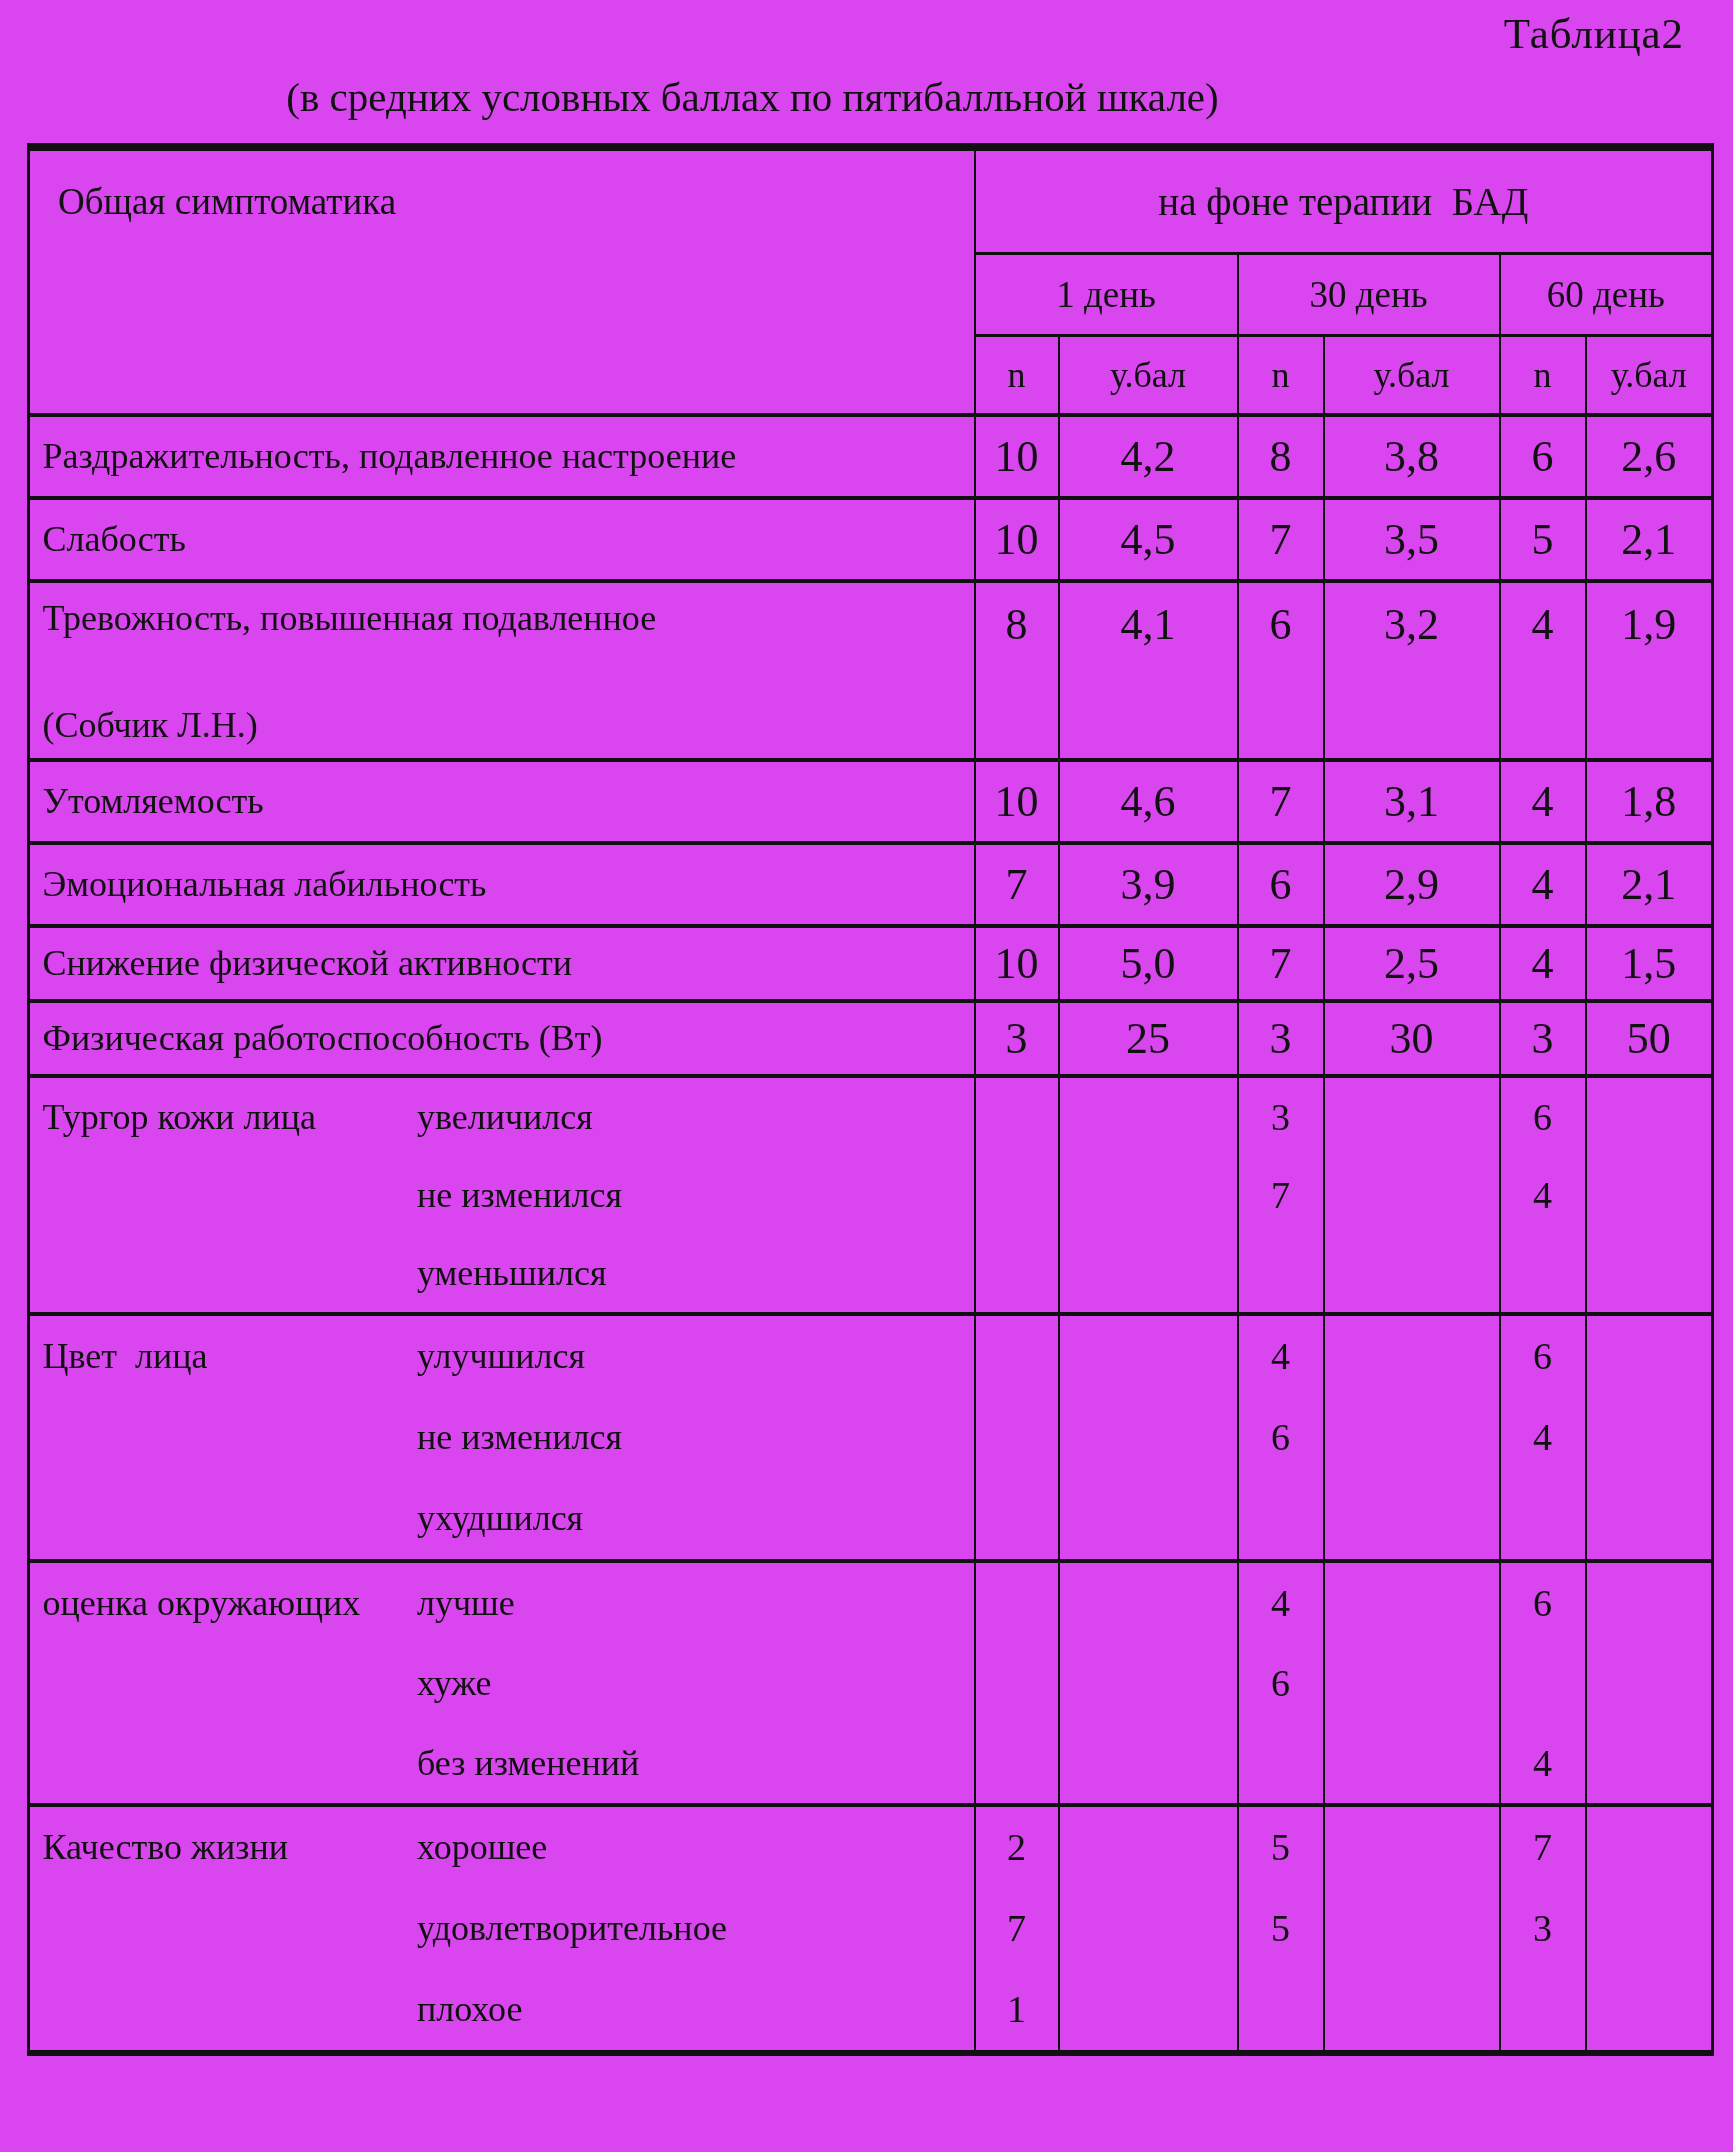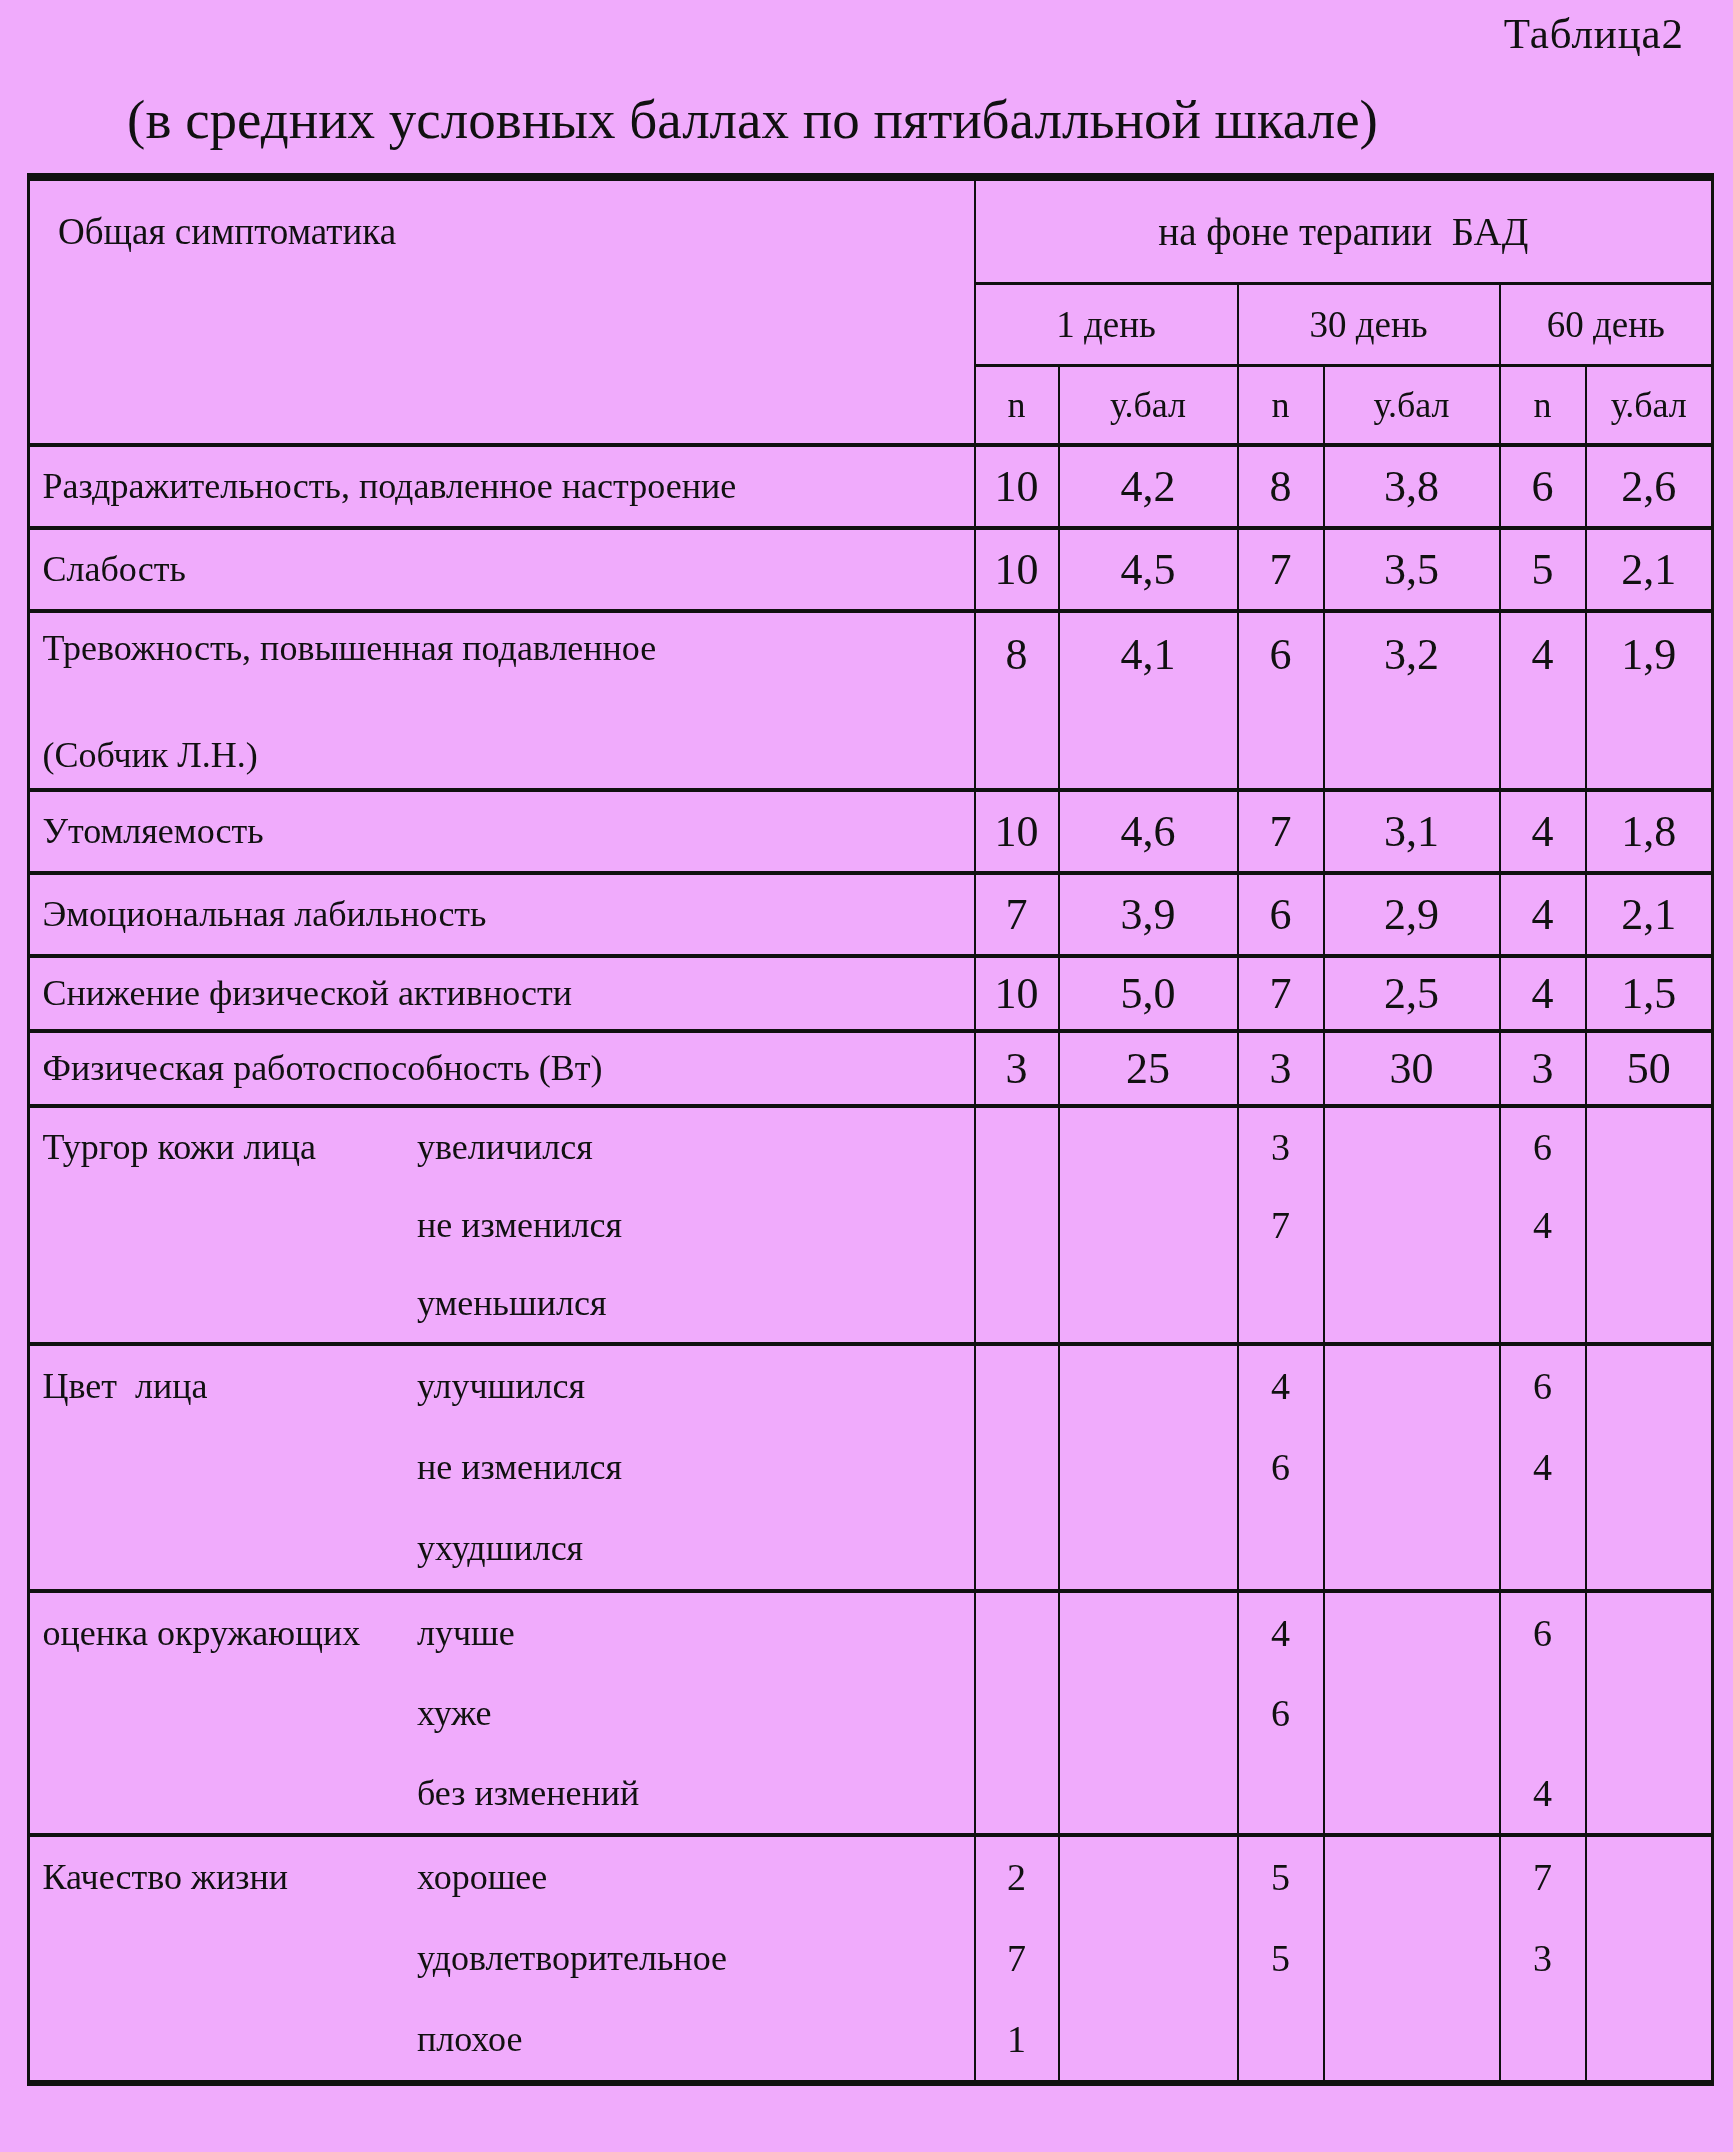--- a/index.html
+++ b/index.html
@@ -1,32 +1,32 @@
 <!DOCTYPE html>
 <html style="font-size:14.3px"><head>
 <meta charset="utf-8">
 <style>
   html,body { margin:0; padding:0; background:#ffffff; }
   .page {
     position:relative;
     width:1734px; height:2153px;
-    background:#f0abfc;
+    background:#d946ef;
     font-family:"Liberation Serif", "DejaVu Serif", serif;
     color:#111111;
     overflow:hidden;
   }
   .tbl-num {
     text-align:right;
     padding:9px 50px 0 0;
     font-size:43px;
     letter-spacing:0.9px;
   }
   .titles { width:1505px; text-align:center; }
   .t1 { font-size:40px; margin-top:1.8px; }
-  .t2 { font-size:55px; margin-top:30px; margin-bottom:21.5px; }
+  .t2 { font-size:41px; margin-top:15px; margin-bottom:21.5px; }
 
   table.main {
     border-collapse:collapse;
     table-layout:fixed;
     width:1684px;
     margin-left:27px;
     border:3.6px solid #101010;
     border-top-width:8px;
     border-bottom-width:6.3px;
   }

